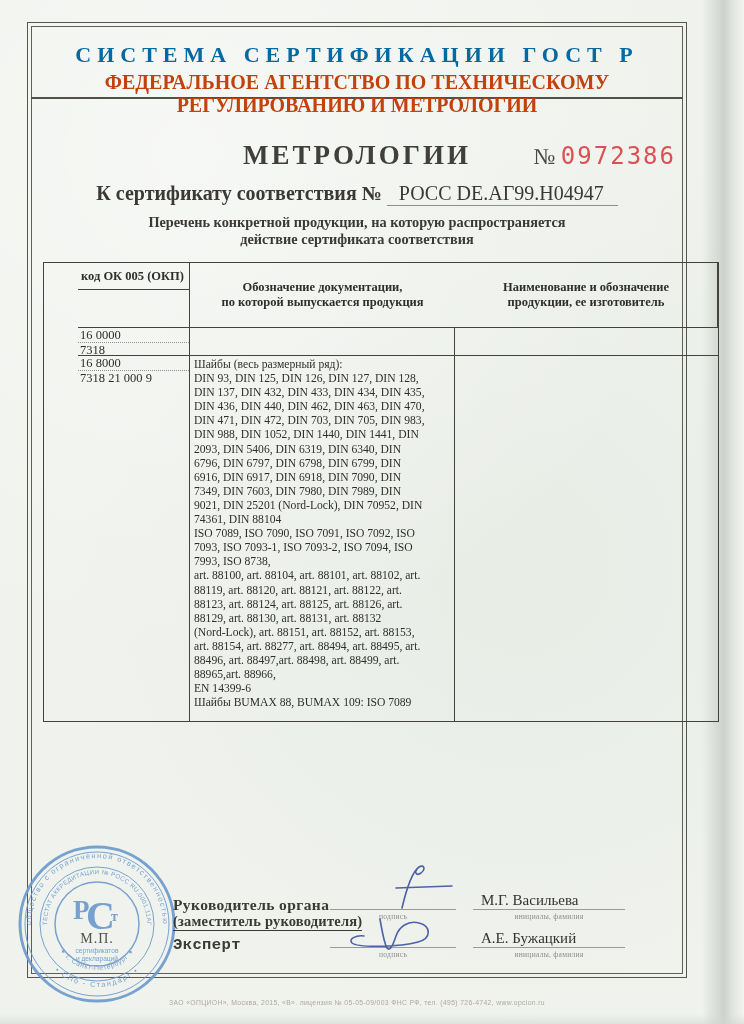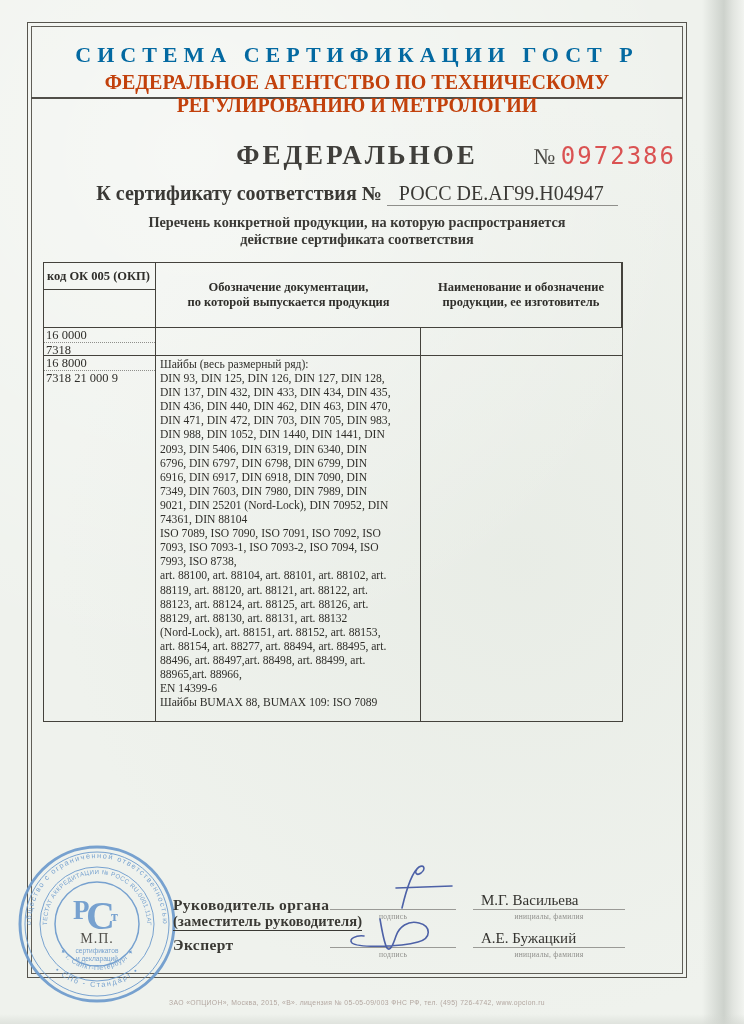--- a/index.html
+++ b/index.html
@@ -33,43 +33,43 @@
 
   .title{left:34px;top:140px;width:646px;text-align:center;font-weight:bold;
       font-size:27px;letter-spacing:3px;color:#403f3b;}
   .subtitle{left:34px;top:182px;width:646px;text-align:center;font-size:20px;color:#3a3935;}
   .subtitle .lbl{font-weight:bold;}
   .subtitle .val{border-bottom:1px solid #8f8f8b;padding:0 14px 1px 12px;}
   .purpose{left:34px;top:214px;width:646px;text-align:center;font-weight:bold;
       font-size:14.3px;line-height:17px;color:#3a3935;white-space:pre-line;}
 
   
-  .cert-table{left:43px;top:262px;width:580px;height:460px;box-sizing:border-box;
+  .cert-table{left:43px;top:262px;width:676px;height:460px;box-sizing:border-box;
       border:1.8px solid #44423c;display:grid;
       grid-template-columns:112px 265px 1fr;
       grid-template-rows:65px 28px 1fr;
-      font-size:12.5px;color:#2f2e2a;}
+      font-size:12.5px;color:#2f2e2a;padding-left:34px;}
   .cell{border-right:1px solid #44423c;border-bottom:1px solid #44423c;box-sizing:border-box;overflow:hidden;}
   .cell.last{border-right:none;}
   .hdr{font-weight:bold;}
   .hdr-bottom{border-bottom:1.8px solid #44423c;}
   .row-sep{border-bottom:1.6px solid #44423c;}
   .col1-hdr-top{height:27px;border-bottom:1px solid #44423c;box-sizing:border-box;padding:6px 0 0 3px;}
   .col1-hdr-bot{padding:8px 0 0 3px;}
   .hdr-center{display:flex;align-items:center;justify-content:center;text-align:center;
       line-height:15px;white-space:pre-line;}
   .code-line{display:block;border-bottom:1px dotted #8f8f8b;padding:1px 2px 1px 2px;line-height:12px;}
   .code-line2{display:block;padding:1px 2px;line-height:12px;}
   .product{padding:2px 3px 0 4px;font-size:11.6px;line-height:14.1px;white-space:pre-line;}
 
   
   .role1{left:173px;top:896px;font-size:15.5px;font-weight:bold;color:#3a3934;letter-spacing:.4px;}
   .role1b{left:173px;top:913px;font-size:14.5px;font-weight:bold;color:#3a3934;letter-spacing:.2px;
       border-bottom:1.6px solid #3a3934;padding-bottom:0;}
-  .role2{left:173px;top:936px;font-size:15.5px;font-weight:bold;color:#3a3934;letter-spacing:.4px;}
+  .role2{left:173px;top:936px;font-size:15.5px;font-weight:bold;color:#3a3934;letter-spacing:.4px;font-family:Liberation Mono, monospace;}
   .sigline{height:1px;background:#9a9a96;}
   .sig1-line{left:330px;top:909px;width:126px;}
   .name1-line{left:473px;top:909px;width:152px;}
   .sig2-line{left:330px;top:947px;width:126px;}
   .name2-line{left:473px;top:947px;width:152px;}
   .caption{font-size:7.5px;color:#8d8d89;letter-spacing:.3px;}
   .cap-sig1{left:330px;top:912px;width:126px;text-align:center;}
   .cap-name1{left:473px;top:912px;width:152px;text-align:center;}
   .cap-sig2{left:330px;top:950px;width:126px;text-align:center;}
   .cap-name2{left:473px;top:950px;width:152px;text-align:center;}
@@ -95,21 +95,21 @@
 <div class="abs header-rule"></div>
 
 <div class="abs h1">СИСТЕМА СЕРТИФИКАЦИИ ГОСТ Р</div>
 <div class="abs h2">ФЕДЕРАЛЬНОЕ АГЕНТСТВО ПО ТЕХНИЧЕСКОМУ РЕГУЛИРОВАНИЮ И МЕТРОЛОГИИ</div>
 
 <div class="abs form-number">
   <span>№</span>
   <span class="digits">0972386</span>
 </div>
 
-<div class="abs title">ФЕДЕРАЛЬНОЕ</div>
+<div class="abs title">МЕТРОЛОГИИ</div>
 
 <div class="abs subtitle">
   <span class="lbl">К сертификату соответствия №</span>
   <span class="val">РОСС DE.АГ99.Н04947</span>
 </div>
 
 <div class="abs purpose">Перечень конкретной продукции,  на которую распространяется
 действие сертификата соответствия</div>
 
 <div class="abs cert-table">

